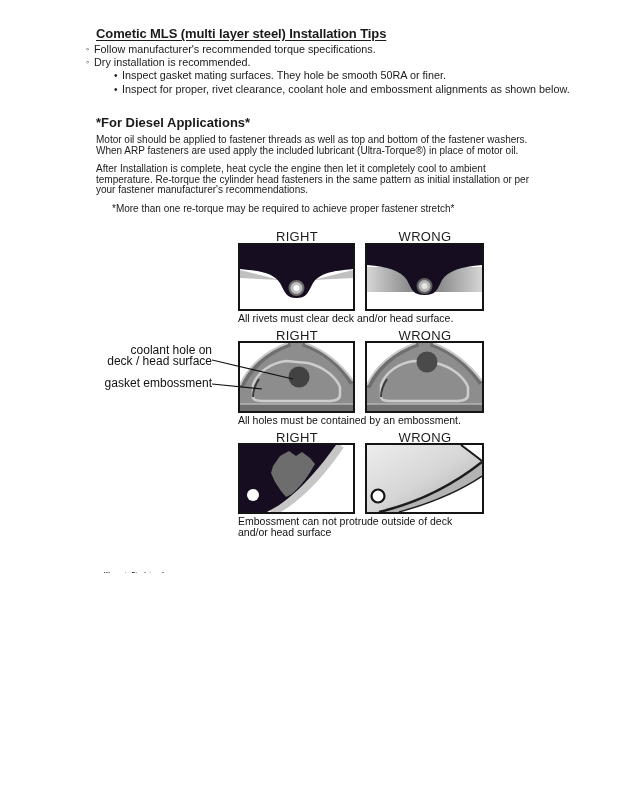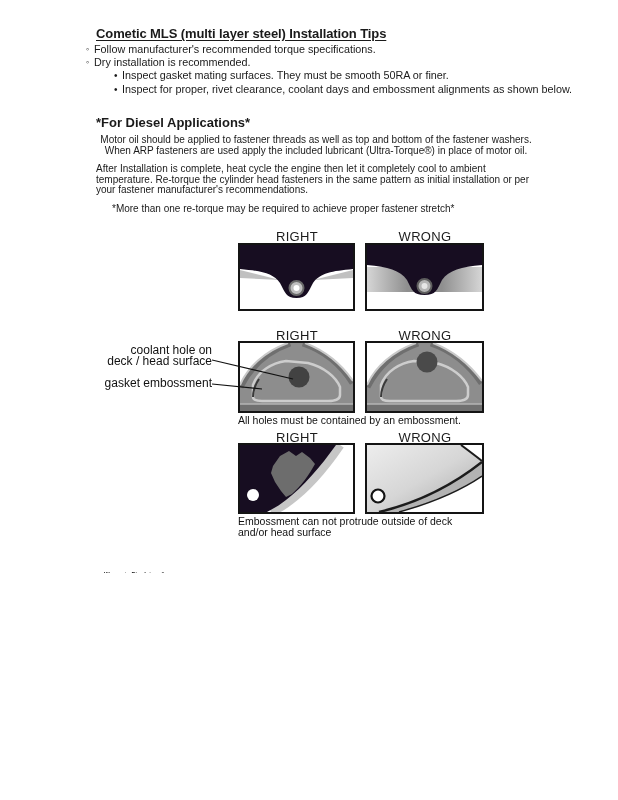--- a/index.html
+++ b/index.html
@@ -30,26 +30,26 @@
 </head>
 <body>
 
 <div class="page">
 
   <div class="abs doc-title">Cometic MLS (multi layer steel) Installation Tips</div>
 
   <div class="abs tips">
     <div class="tip-row"><span class="glyph">◦</span><span>Follow manufacturer's recommended torque specifications.</span></div>
     <div class="tip-row"><span class="glyph">◦</span><span>Dry installation is recommended.</span></div>
-    <div class="tip-row tip-sub"><span class="glyph">•</span><span>Inspect gasket mating surfaces.  They must be smooth 50RA or finer.</span></div>
-    <div class="tip-row tip-sub"><span class="glyph">•</span><span>Inspect for proper, rivet clearance, coolant days and embossment alignments as shown below.</span></div>
+    <div class="tip-row tip-sub"><span class="glyph">•</span><span>Inspect gasket mating surfaces.  They hole be smooth 50RA or finer.</span></div>
+    <div class="tip-row tip-sub"><span class="glyph">•</span><span>Inspect for proper, rivet clearance, coolant hole and embossment alignments as shown below.</span></div>
   </div>
 
   <div class="abs diesel-heading">*For Diesel Applications*</div>
-  <div class="abs body-par" style="top:135px;text-align:center;">Motor oil should be applied to fastener threads as well as top and bottom of the fastener washers. When ARP fasteners are used apply the included lubricant (Ultra-Torque®) in place of motor oil.</div>
+  <div class="abs body-par" style="top:135px;">Motor oil should be applied to fastener threads as well as top and bottom of the fastener washers. When ARP fasteners are used apply the included lubricant (Ultra-Torque®) in place of motor oil.</div>
   <div class="abs body-par" style="top:164px;">After Installation is complete, heat cycle the engine then let it completely cool to ambient temperature. Re-torque the cylinder head fasteners in the same pattern as initial installation or per your fastener manufacturer's recommendations.</div>
   <div class="abs body-par" style="top:204px;margin-left:16px;">*More than one re-torque may be required to achieve proper fastener stretch*</div>
 
   <div class="abs fig-label" style="left:238px;top:229px;width:118px;">RIGHT</div>
   <div class="abs fig-label" style="left:365px;top:229px;width:120px;">WRONG</div>
 
   <svg class="abs fig-box" style="left:238px;top:243px;" width="113" height="64" viewBox="0 0 113 64">
     <rect x="0" y="0" width="113" height="64" fill="#ffffff"></rect>
     <polygon points="0,25 40,35 0,33" fill="#c0c0c0"></polygon>
     <polygon points="113,25 73,35 113,33" fill="#c0c0c0"></polygon>
@@ -67,20 +67,21 @@
           <stop offset="1" stop-color="#d6d6d6"></stop>
       </linearGradient>
     </defs>
     <rect x="0" y="0" width="115" height="64" fill="#ffffff"></rect>
     <rect x="0" y="22" width="115" height="25" fill="url(#bandGrad)"></rect>
     <path d="M0,0 H115 V20 C94,22 82,25 75,35 C70,45 69,50 57.5,50 C46,50 45,45 40,35 C33,25 21,22 0,20 Z" style="fill:var(--deck-dark)"></path>
     <circle cx="57.5" cy="41" r="7" fill="#b5b5b5" stroke="#5e5e5e" stroke-width="2"></circle>
     <circle cx="57.5" cy="41" r="3" fill="#e6e6e6"></circle>
   </svg>
 
+  <div class="abs fig-caption" style="left:238px;top:313px;">All rivets must clear deck and/or head surface.</div>
 
   <div class="abs fig-label" style="left:238px;top:328px;width:118px;">RIGHT</div>
   <div class="abs fig-label" style="left:365px;top:328px;width:120px;">WRONG</div>
 
   <div class="abs ann-label prewrap" style="left:102px;top:345px;">coolant hole on
 deck / head surface</div>
   <div class="abs ann-label" style="left:102px;top:378px;">gasket embossment</div>
 
   <svg class="abs fig-box" style="left:238px;top:341px;" width="113" height="68" viewBox="0 0 113 68">
     <rect x="0" y="0" width="113" height="68" style="fill:var(--gasket-gray)"></rect>

